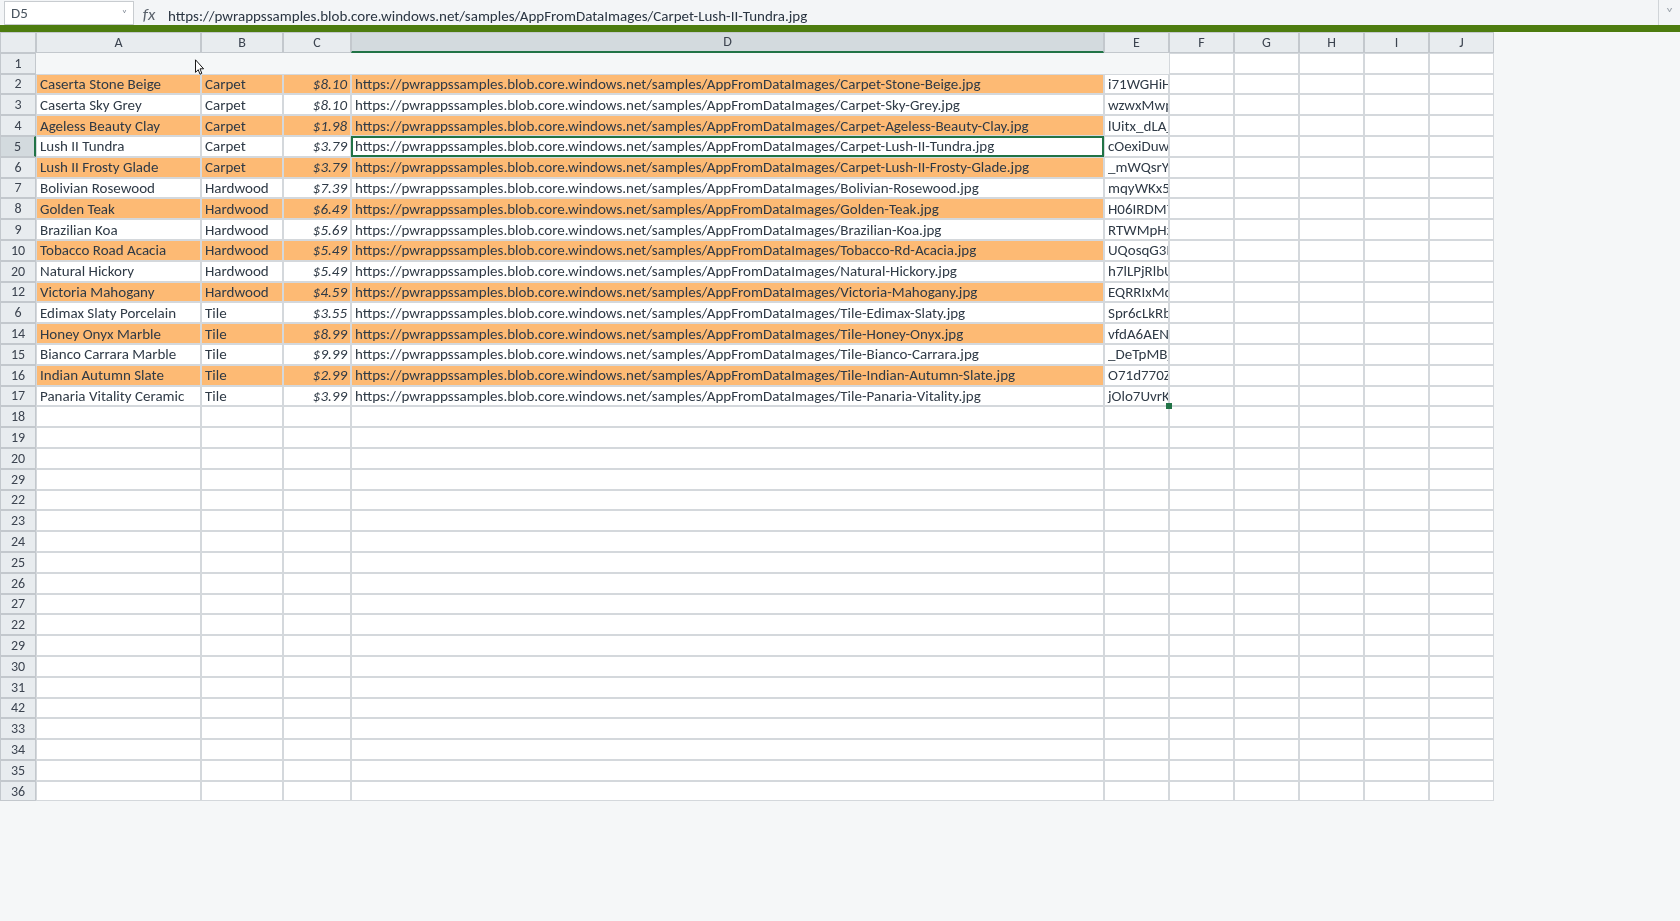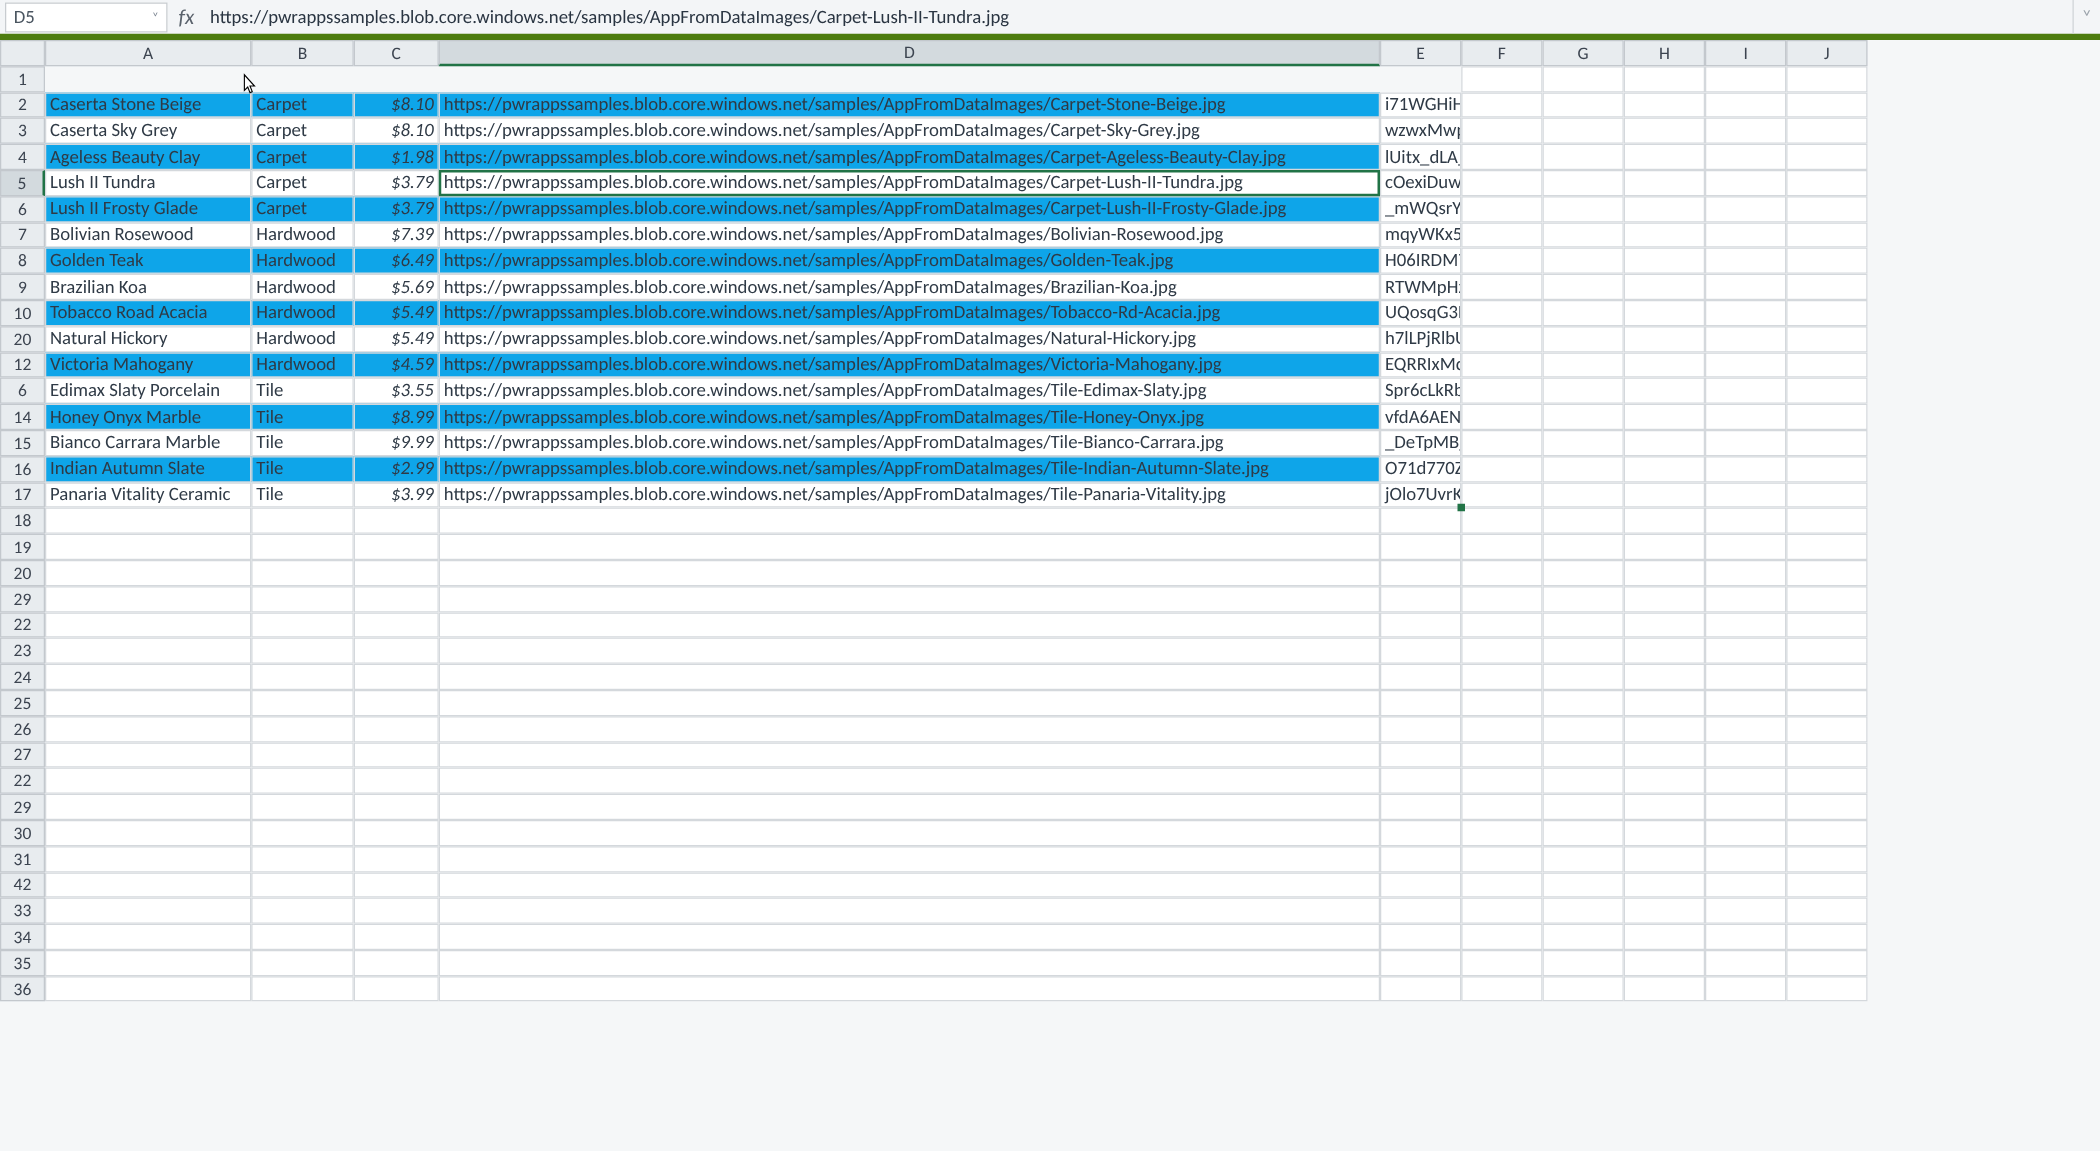--- a/index.html
+++ b/index.html
@@ -6,24 +6,24 @@
   html, body {
     width: 1680px; height: 921px;
     font-family: Calibri, "Segoe UI", sans-serif;
     font-size: 15px;
     background: #f5f7f8;
     color: #1e2b3a;
     overflow: hidden;
   }
   
   .fbar {
-    display: flex; align-items: center;
+    display: flex; align-items: flex-end;
     height: 32px;
     background: #f3f5f7;
-    border-bottom: 5px solid #4d7c0f;
+    border-bottom: 7px solid #4d7c0f;
   }
   .namebox {
     width: 130px; height: 24px;
     background: #fff;
     border: 1px solid #c8ccd0;
     margin-left: 4px;
     display: flex; align-items: center;
     padding: 0 6px;
     justify-content: space-between;
     color: #4a5560;
@@ -75,21 +75,21 @@
   .th { background:#a3a3a3; color:#1d3a66; font-weight:400; border-color:#9fb8d6;margin-top:40px; }
   .th .dd {
     float:right;
     width:15px;height:15px;
     border:1px solid #9fafc5;
     display:flex;align-items:center;justify-content:center;
     font-size:9px; color:#6b7f9b;
     background:#eaf0f8;
     margin-left:auto;
   }
-  .band { background:#0ea5e9; }
+  .band { background:#fdba74; }
   .cell.e { background:#fff; } 
   .band ~ .e { background:#fff; }
   
   .cell.sel {
     outline: 2px solid #217346;
     outline-offset:-2px;
     z-index:2;
   }
   
   .cursor {

